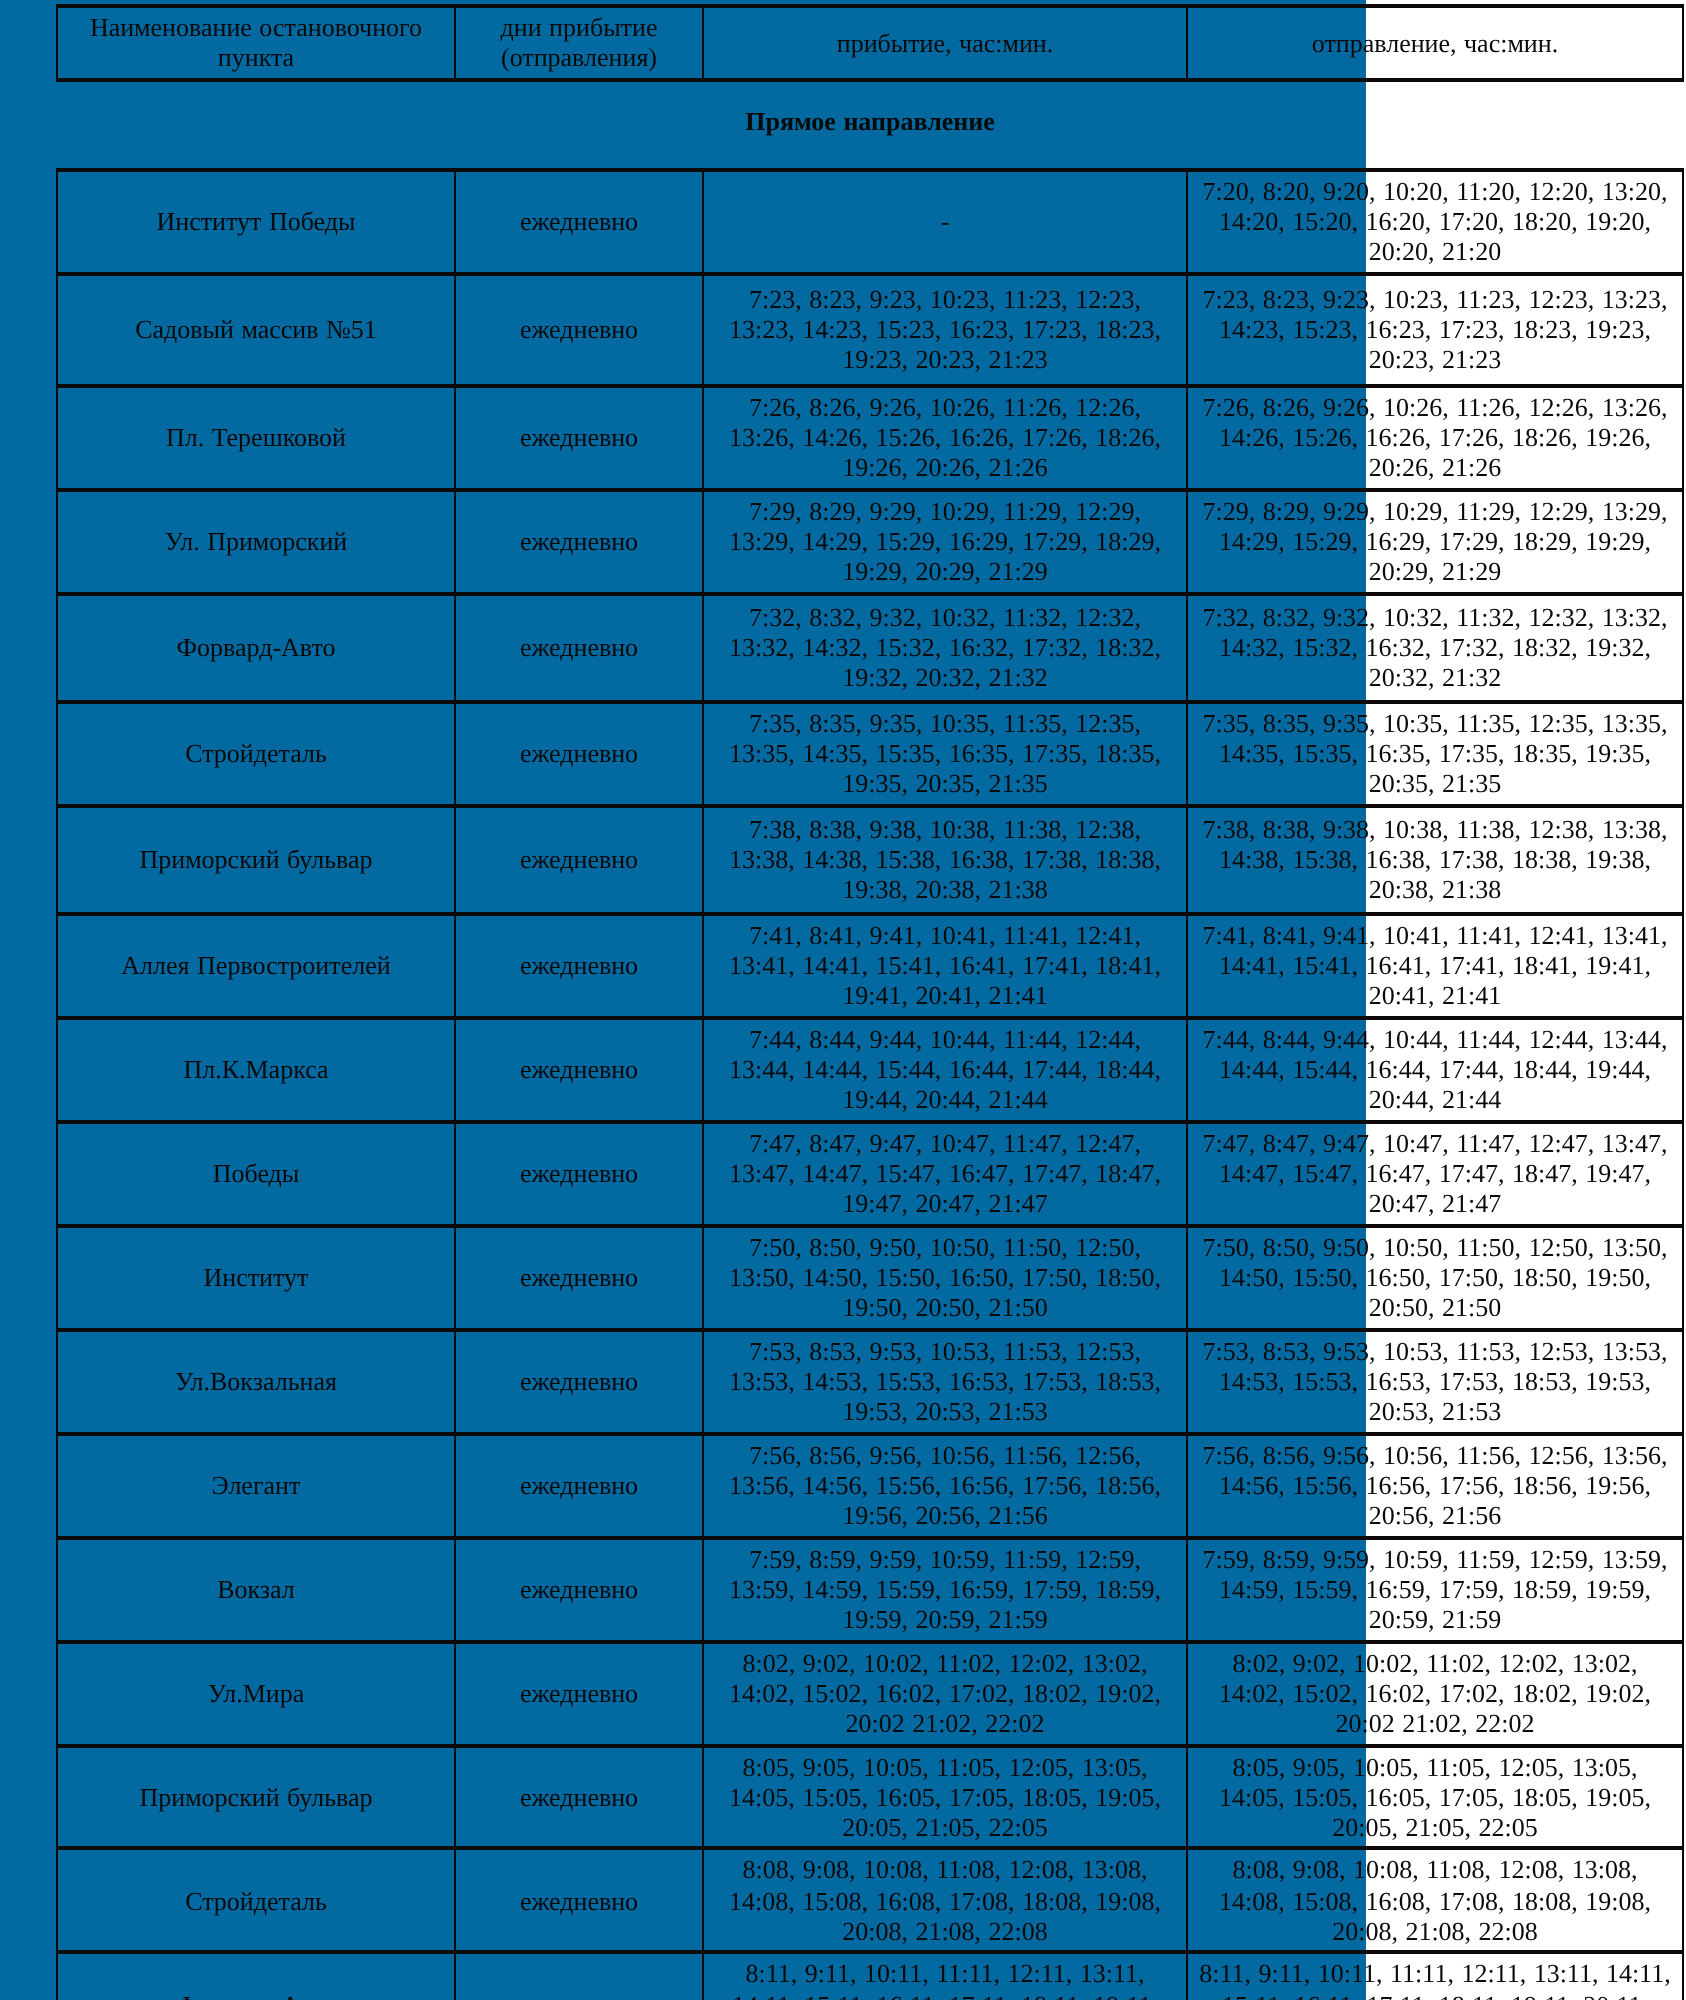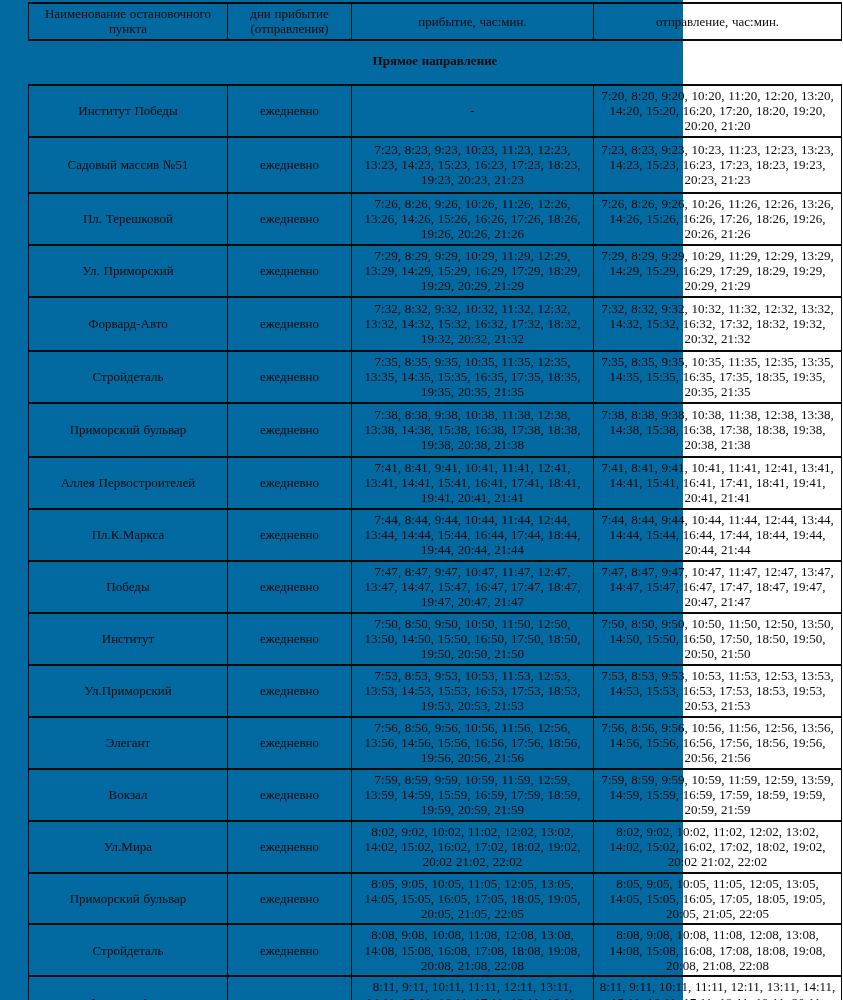--- a/index.html
+++ b/index.html
@@ -139,21 +139,21 @@
           <td class="times">7:47, 8:47, 9:47, 10:47, 11:47, 12:47, 13:47, 14:47, 15:47, 16:47, 17:47, 18:47, 19:47, 20:47, 21:47</td>
           <td class="times">7:47, 8:47, 9:47, 10:47, 11:47, 12:47, 13:47, 14:47, 15:47, 16:47, 17:47, 18:47, 19:47, 20:47, 21:47</td>
         </tr>
         <tr style="height: 44px;">
           <td>Институт</td>
           <td>ежедневно</td>
           <td class="times">7:50, 8:50, 9:50, 10:50, 11:50, 12:50, 13:50, 14:50, 15:50, 16:50, 17:50, 18:50, 19:50, 20:50, 21:50</td>
           <td class="times">7:50, 8:50, 9:50, 10:50, 11:50, 12:50, 13:50, 14:50, 15:50, 16:50, 17:50, 18:50, 19:50, 20:50, 21:50</td>
         </tr>
         <tr style="height: 50px;">
-          <td>Ул.Приморский</td>
+          <td>Ул.Вокзальная</td>
           <td>ежедневно</td>
           <td class="times">7:53, 8:53, 9:53, 10:53, 11:53, 12:53, 13:53, 14:53, 15:53, 16:53, 17:53, 18:53, 19:53, 20:53, 21:53</td>
           <td class="times">7:53, 8:53, 9:53, 10:53, 11:53, 12:53, 13:53, 14:53, 15:53, 16:53, 17:53, 18:53, 19:53, 20:53, 21:53</td>
         </tr>
         <tr style="height: 44px;">
           <td>Элегант</td>
           <td>ежедневно</td>
           <td class="times">7:56, 8:56, 9:56, 10:56, 11:56, 12:56, 13:56, 14:56, 15:56, 16:56, 17:56, 18:56, 19:56, 20:56, 21:56</td>
           <td class="times">7:56, 8:56, 9:56, 10:56, 11:56, 12:56, 13:56, 14:56, 15:56, 16:56, 17:56, 18:56, 19:56, 20:56, 21:56</td>
         </tr>

